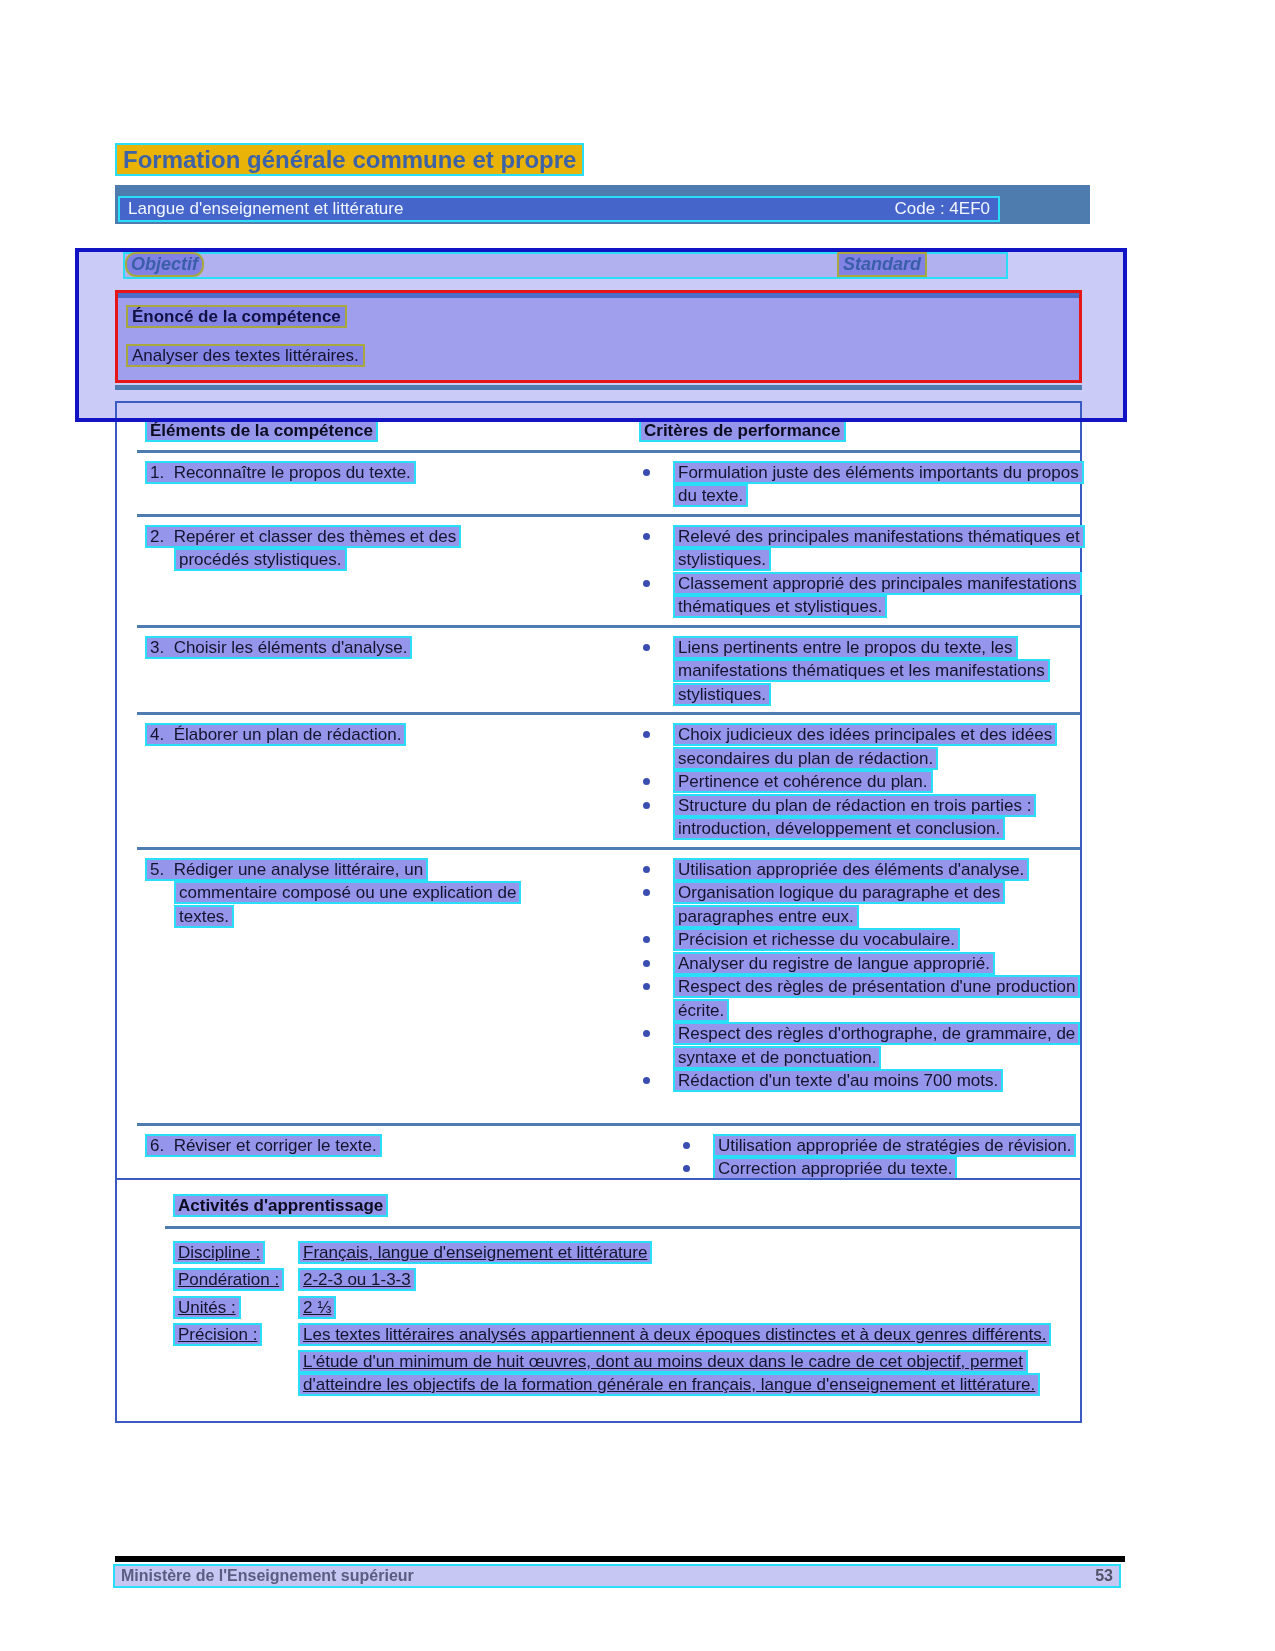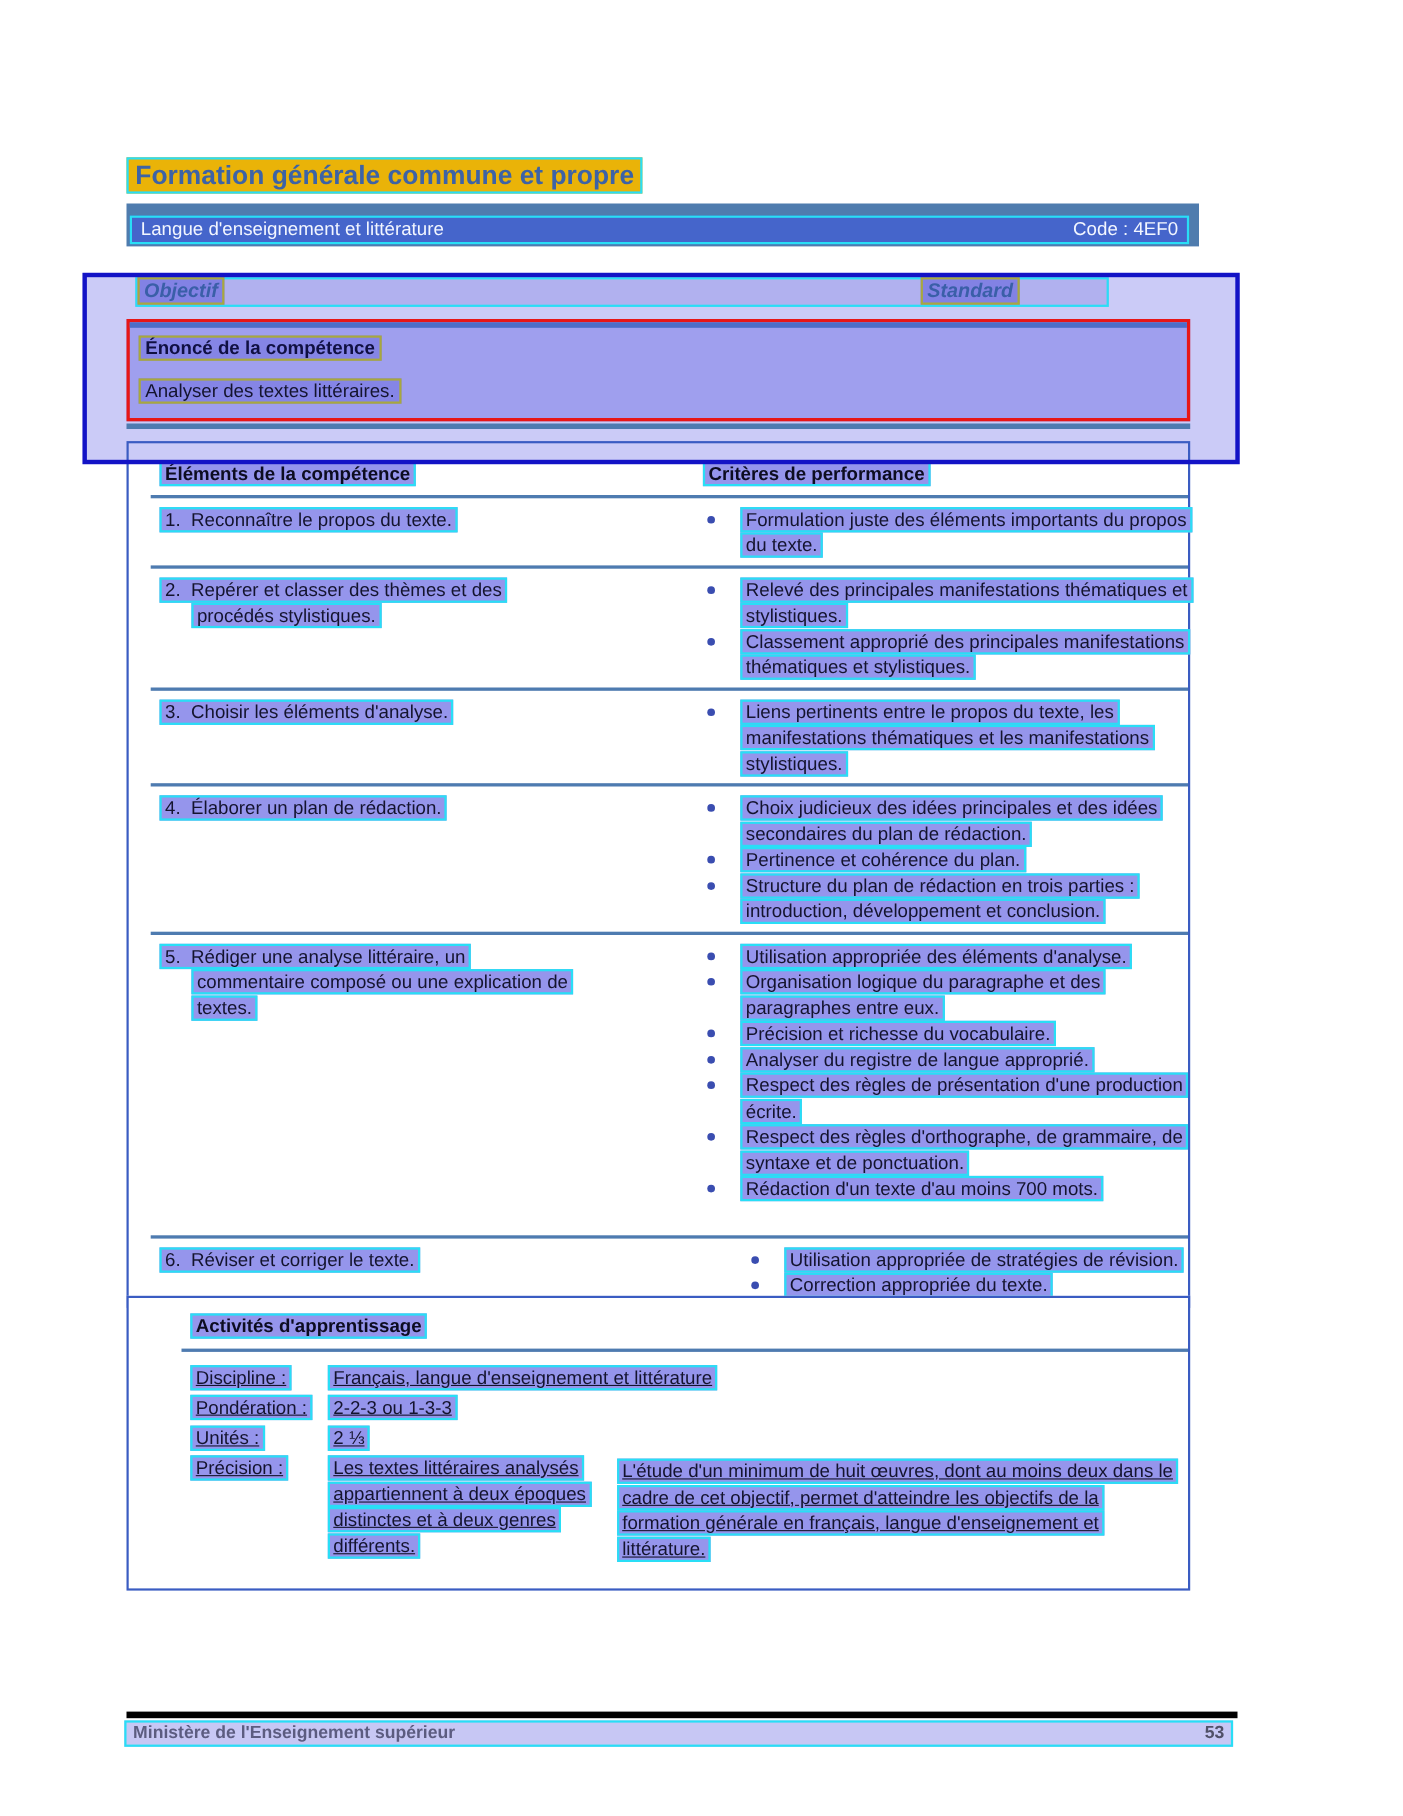--- a/index.html
+++ b/index.html
@@ -15,34 +15,34 @@
   }
   .hl-light { background:#eab308; border:2px solid #29def6; padding:1px 6px; }
   .hl-olive { background:#8585e6; border:2px solid #a8a83e; padding:0 4px;
     -webkit-box-decoration-break:clone; box-decoration-break:clone; }
 
   
   .title { position:absolute; left:115px; top:146px; font-size:24px; font-weight:bold; color:#3d63a6; }
 
   
   .headerbar { position:absolute; left:115px; top:185px; width:975px; height:39px; background:#4f7cae; }
-  .headerbar-inner { position:absolute; left:3px; top:11px; width:963px; height:26px;
+  .headerbar-inner { position:absolute; left:3px; top:11px; width:882px; height:26px;
     background:#4565cb; border:2px solid #29def6; display:flex; justify-content:space-between;
     align-items:center; padding:0 8px; color:#f2f6ff; font-size:17px; }
 
   
   .overlay-fill { position:absolute; left:75px; top:248px; width:1052px; height:174px; background:#cbcbf7; z-index:0; }
   .overlay-outline { position:absolute; left:75px; top:248px; width:1052px; height:174px;
     border:4px solid #1313c6; z-index:6; pointer-events:none; }
 
   .obj-bar { position:absolute; left:123px; top:252px; width:885px; height:27px;
     background:#b1b1ef; border:2px solid #29def6; z-index:2; }
   .obj-word { position:absolute; top:-2px; font-style:italic; font-weight:bold; font-size:18px;
     color:#3a5fa8; background:#8282e4; border:2px solid #a8a83e; padding:0 4px; }
-  .obj-word.objectif { left:0; }
+  .obj-word.objectif { left:0;border-radius:11px; }
   .obj-word.standard { left:712px; }
 
   
   .enonce { position:absolute; left:115px; top:290px; width:967px; height:93px;
     background:#9f9fee; border:3px solid #e71616; z-index:2; }
   .enonce .topstrip { position:absolute; left:0; top:0; width:100%; height:5px; background:#4d6ec8; }
   .enonce .l1 { position:absolute; left:8px; top:14px; font-weight:bold; font-size:17px; color:#101042; }
   .enonce .l2 { position:absolute; left:8px; top:53px; font-size:17px; color:#14142e; }
 
   .rule-steel { position:absolute; left:115px; top:385px; width:967px; height:5px; background:#4e7bb0; z-index:1; }
@@ -67,21 +67,21 @@
 
   
   .atable { position:absolute; left:115px; top:1178px; width:967px; border:2px solid #3a5cc2;
     background:#ffffff; z-index:1; font-size:17px; line-height:23.5px;padding-left:48px; }
   .atable .ahead { padding:14px 8px 8px 8px; border-bottom:3px solid #4e7bb0; font-weight:bold; color:#0c0c20; }
   .abody { padding:12px 8px 20px 8px; }
   .arow { display:flex; align-items:flex-start; margin-bottom:4px;text-decoration:underline; }
   .alabel { flex:0 0 auto; width:118px; margin-right:7px; }
   .avalue { max-width:824px; }
   .ap2 { margin-top:3px; max-width:824px; display:inline-block; }
-  .precision-col { display:flex; flex-direction:row; align-items:flex-start; }
+  .precision-col { display:flex; flex-direction:column; align-items:flex-start; }
 
   
   .footer-rule { position:absolute; left:115px; top:1556px; width:1010px; height:6px; background:#000000; }
   .footer-bar { position:absolute; left:113px; top:1564px; width:1008px; height:24px;
     background:#c7c7f4; border:2px solid #29def6; display:flex; justify-content:space-between;
     align-items:center; padding:0 6px; font-size:16px; font-weight:bold; color:#5c5c80; }
   .footer-bar .pnum { color:#515168; }
 </style>
 </head>
 <body>

